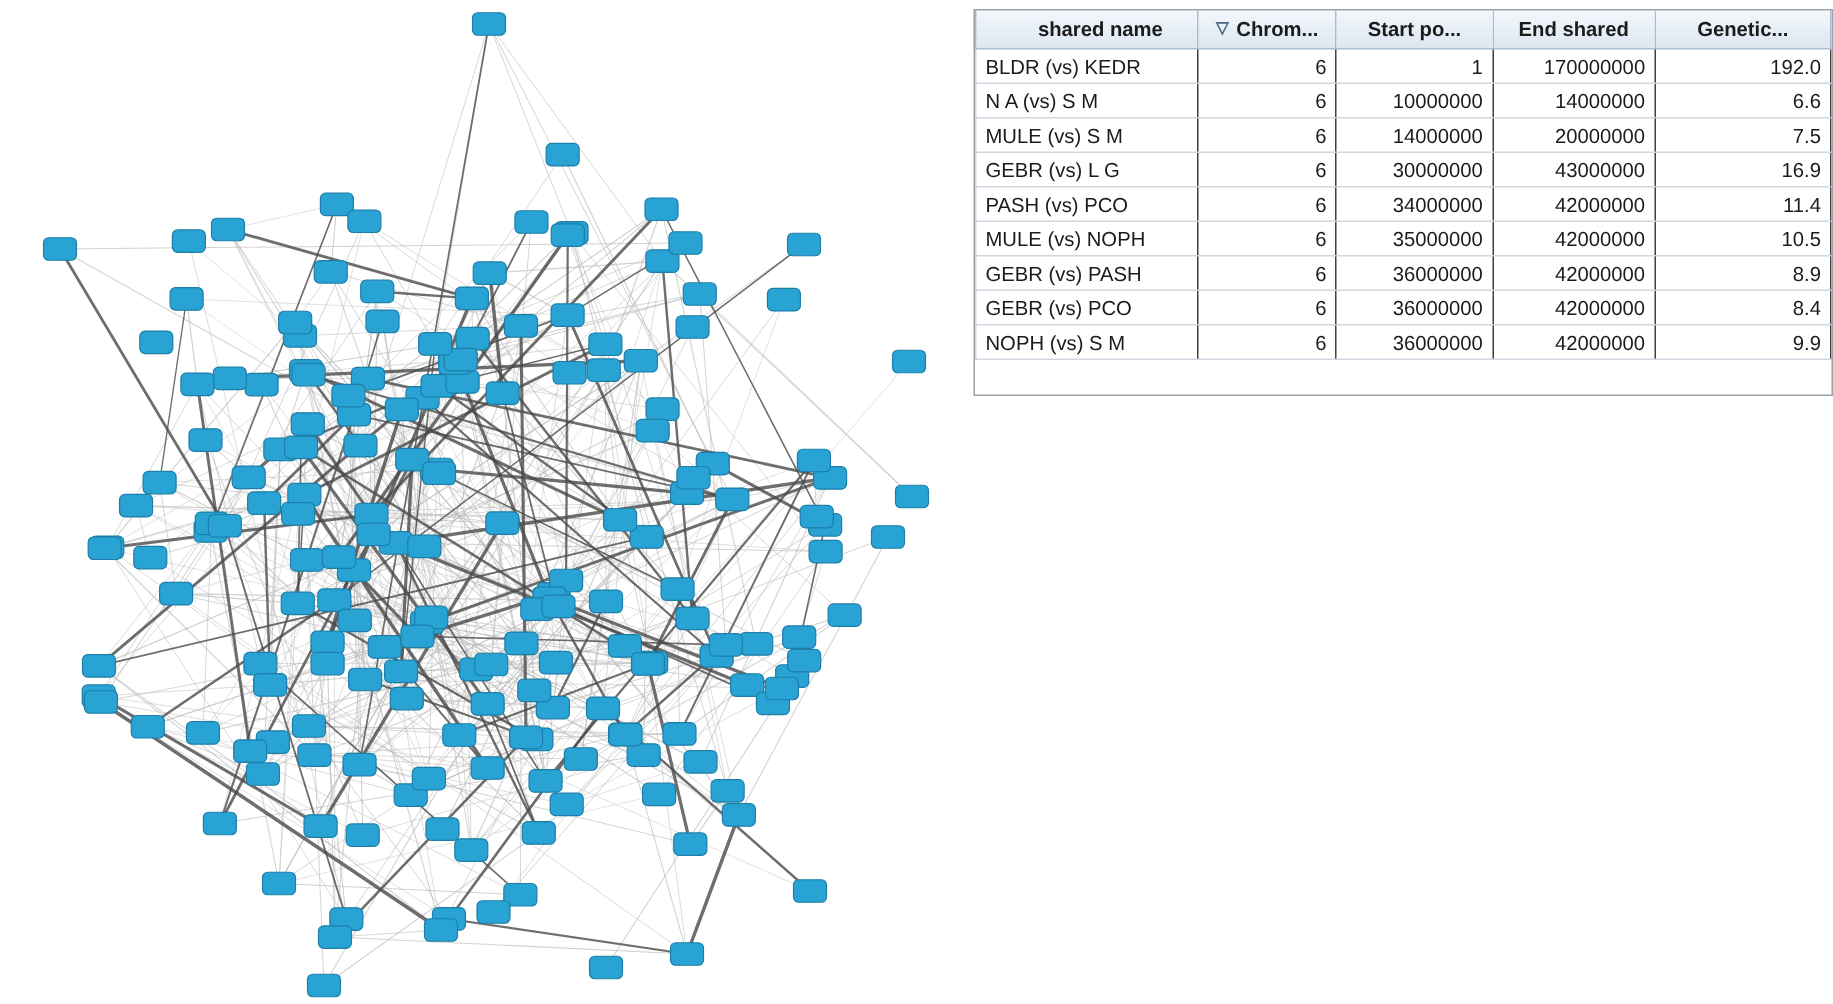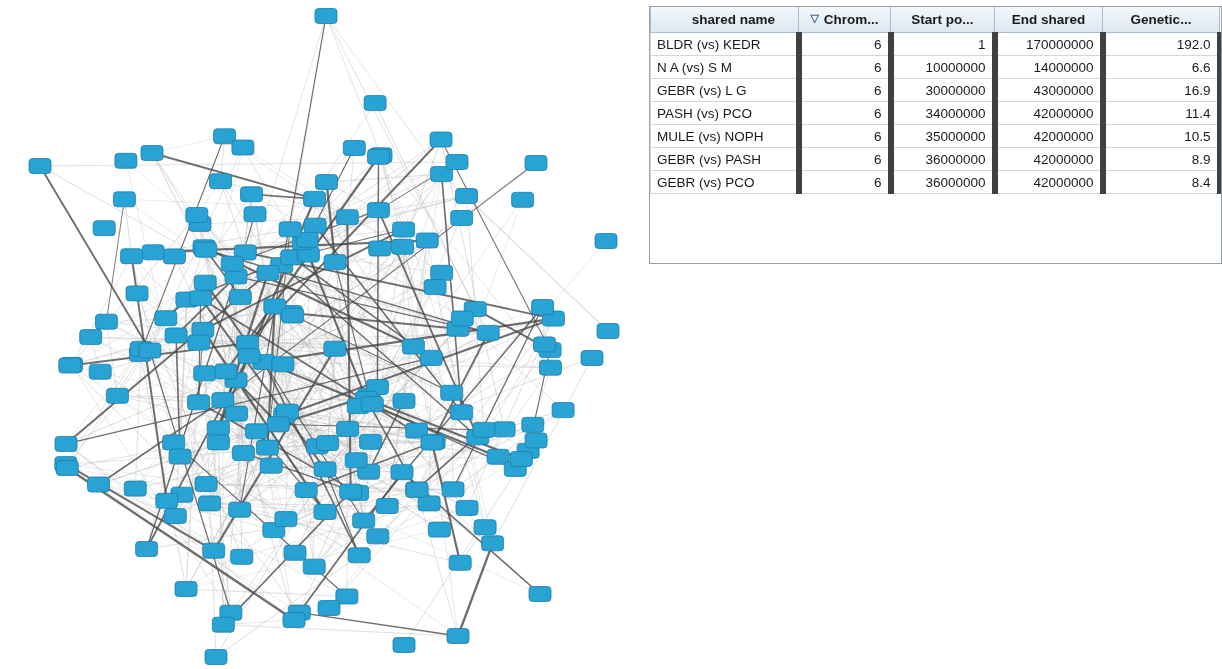--- a/index.html
+++ b/index.html
@@ -61,21 +61,21 @@
     font-size: 13.5px;
     padding: 0 6px;
     text-align: center;
     white-space: nowrap;
     overflow: hidden;
     position: relative;
   }
   table.ctable th.first-col { border-left: 1px solid #a9bcd0; padding-left: 24px; }
   table.ctable td {
     border-bottom: 1px solid #cfd8e0;
-    border-right: 6px solid #404040;
+    border-right: 1px solid #404040;
     height: 22px;
     padding: 0 6px;
     white-space: nowrap;
     overflow: hidden;
     background: #ffffff;
   }
   table.ctable td.first-col { border-left: 1px solid #cfd8e0; }
   td.align-left { text-align: left; }
   td.align-right { text-align: right; }
   .filter-glyph {
@@ -871,20 +871,27 @@
               <td class="align-right">192.0</td>
             </tr>
             <tr>
               <td class="first-col align-left">N A (vs) S M</td>
               <td class="align-right">6</td>
               <td class="align-right">10000000</td>
               <td class="align-right">14000000</td>
               <td class="align-right">6.6</td>
             </tr>
             <tr>
+              <td class="first-col align-left">MULE (vs) S M</td>
+              <td class="align-right">6</td>
+              <td class="align-right">14000000</td>
+              <td class="align-right">20000000</td>
+              <td class="align-right">7.5</td>
+            </tr>
+            <tr>
               <td class="first-col align-left">GEBR (vs) L G</td>
               <td class="align-right">6</td>
               <td class="align-right">30000000</td>
               <td class="align-right">43000000</td>
               <td class="align-right">16.9</td>
             </tr>
             <tr>
               <td class="first-col align-left">PASH (vs) PCO</td>
               <td class="align-right">6</td>
               <td class="align-right">34000000</td>
@@ -905,18 +912,25 @@
               <td class="align-right">42000000</td>
               <td class="align-right">8.9</td>
             </tr>
             <tr>
               <td class="first-col align-left">GEBR (vs) PCO</td>
               <td class="align-right">6</td>
               <td class="align-right">36000000</td>
               <td class="align-right">42000000</td>
               <td class="align-right">8.4</td>
             </tr>
+            <tr>
+              <td class="first-col align-left">NOPH (vs) S M</td>
+              <td class="align-right">6</td>
+              <td class="align-right">36000000</td>
+              <td class="align-right">42000000</td>
+              <td class="align-right">9.9</td>
+            </tr>
           </tbody>
       </table>
     </div>
 
   </div>
 </div>
 
 </body></html>

